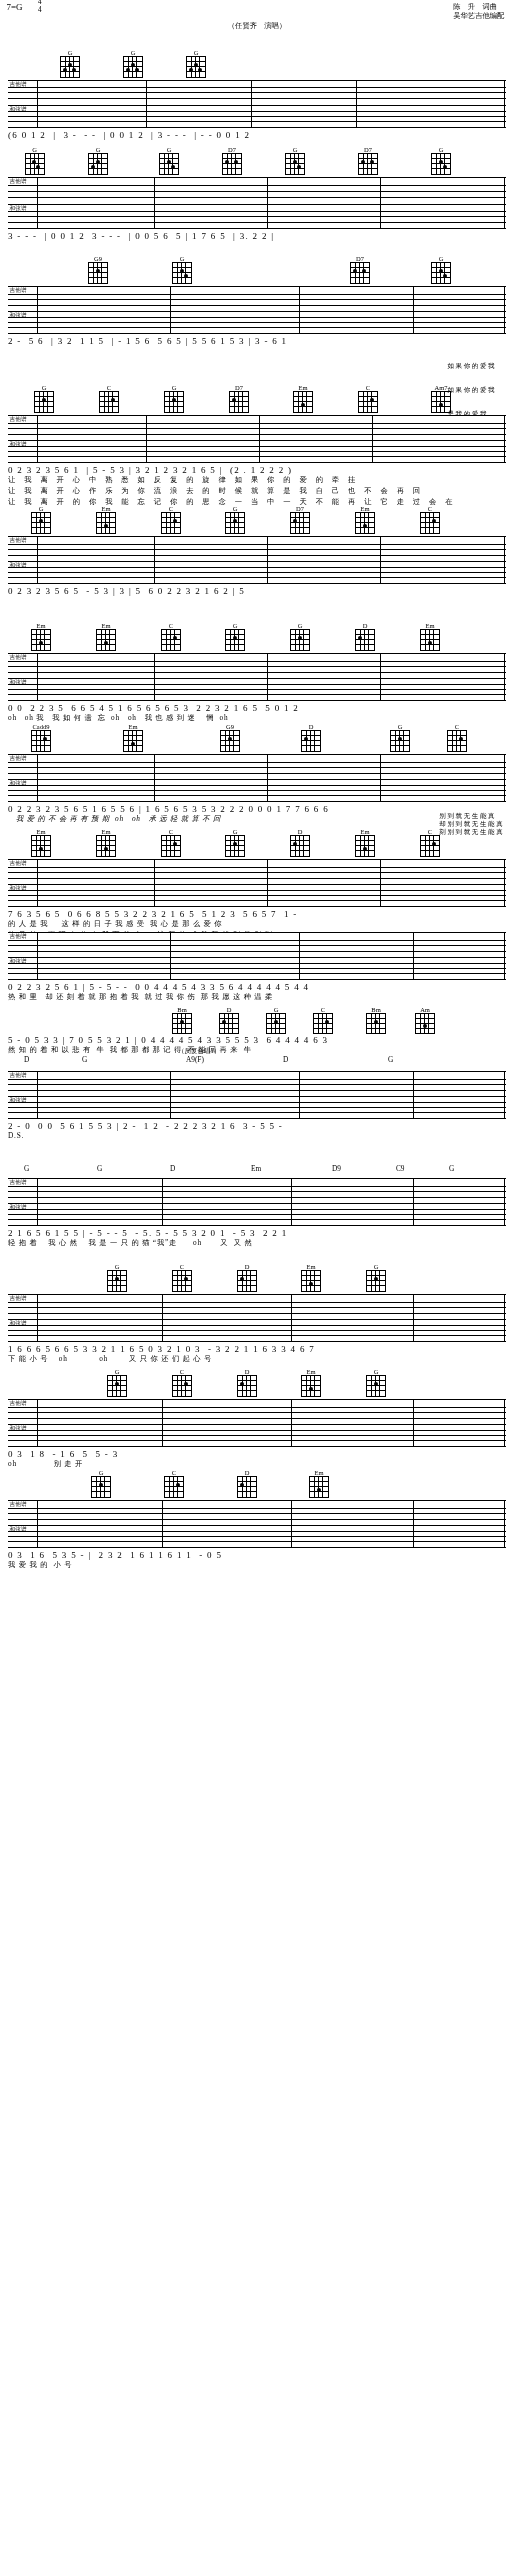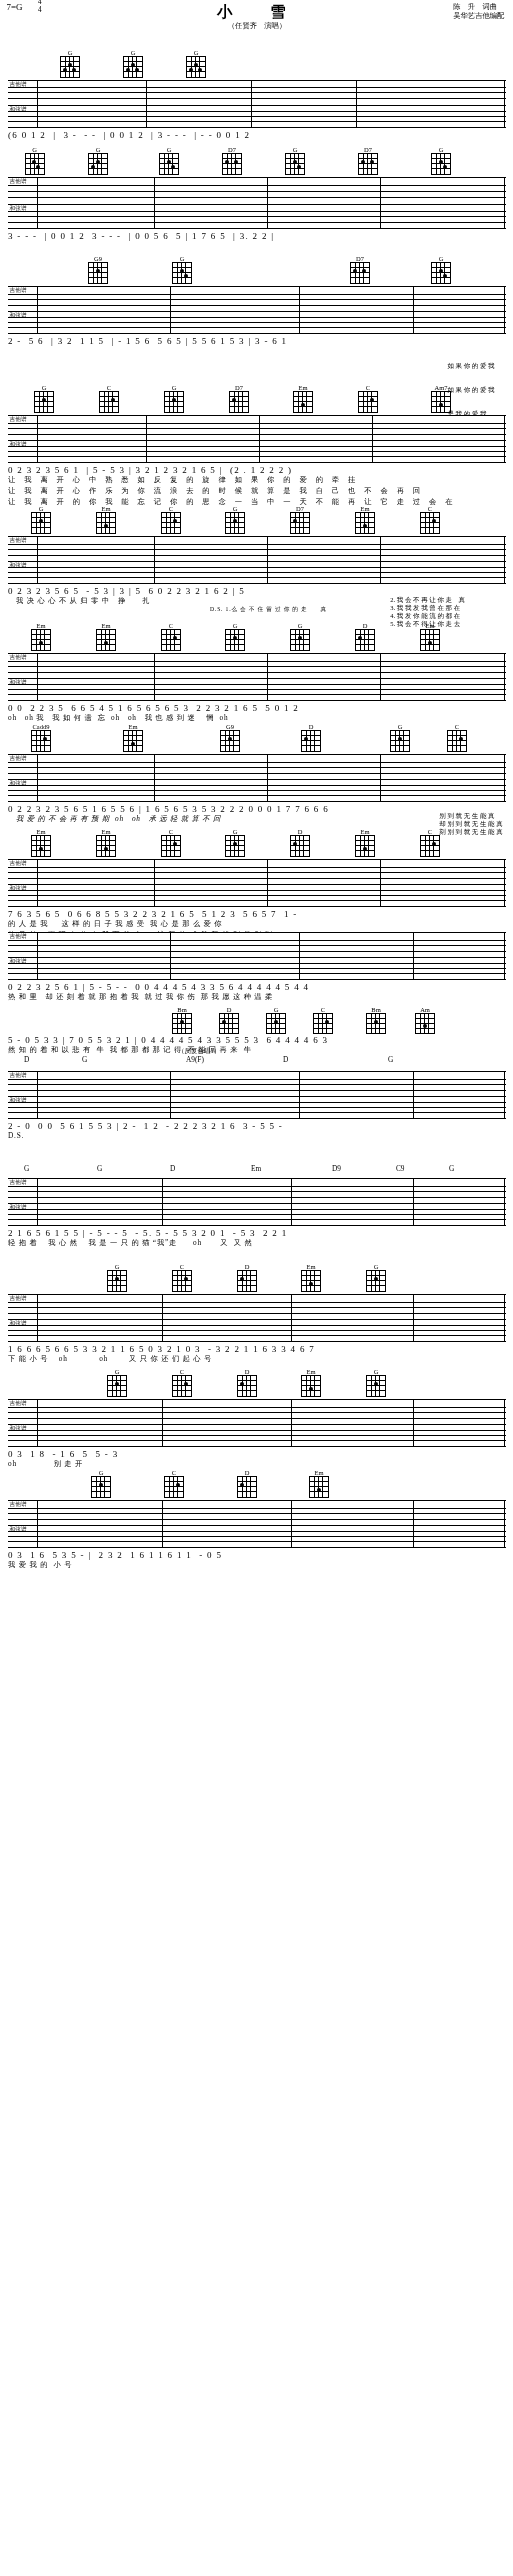--- a/index.html
+++ b/index.html
@@ -42,21 +42,20 @@
 <body>
 
 <div class="page">
 
   <div class="hdr">
     <div class="key">7=G</div>
     <div class="meter">
       <span>4</span>
       <span>4</span>
     </div>
-    <div class="title">小　雪</div>
     <div class="subtitle">（任贤齐　演唱）</div>
     <div class="credits">
       <div>陈　升　词曲</div>
       <div>吴华艺吉他编配</div>
     </div>
   </div>
 
   <div class="system" style="height:97px;">
     <div class="chordrow">
       <div class="chord" style="left:50px;">
@@ -578,28 +577,20 @@
       <div class="ln" style="top:4.9px"></div>
         <div class="ln" style="top:9.7px"></div>
         <div class="ln" style="top:15.4px"></div>
       <div class="barline" style="left:29px"></div>
         <div class="barline" style="left:146px"></div>
         <div class="barline" style="left:259px"></div>
         <div class="barline" style="left:372px"></div>
         <div class="barline" style="left:496px"></div>
     </div>
     <div class="numline">0 2 3 2 3 5 6 5  - 5 3 | 3 | 5  6 0 2 2 3 2 1 6 2 | 5</div>
-    <div style="position:relative;height:36px;">
-      <div class="lyrline" style="position:absolute;top:0;left:8px;">我 决 心 心 不 从 归 零 中　挣　　扎</div>
-      <div class="lyrline tiny" style="position:absolute;top:9.7px;left:202px;">D.S. 1.么 会 不 住 留 过 你 的 走　　真</div>
-      <div class="rightcol" style="top:0;right:49px;">2. 我 会 不 再 让 你 走　真
-3. 我 我 发 我 曾 在 那 在
-4. 我 发 你 能 流 的 都 在
-5. 我 会 不 得 让 你 走 去</div>
-    </div>
   </div>
 
   <div class="system" style="height:101px;">
     <div class="chordrow">
       <div class="chord" style="left:21px;">
           <div class="nm">Em</div>
           <div class="grid">
             <i style="left:4px"></i>
             <i style="left:8px"></i>
             <i style="left:12px"></i>

